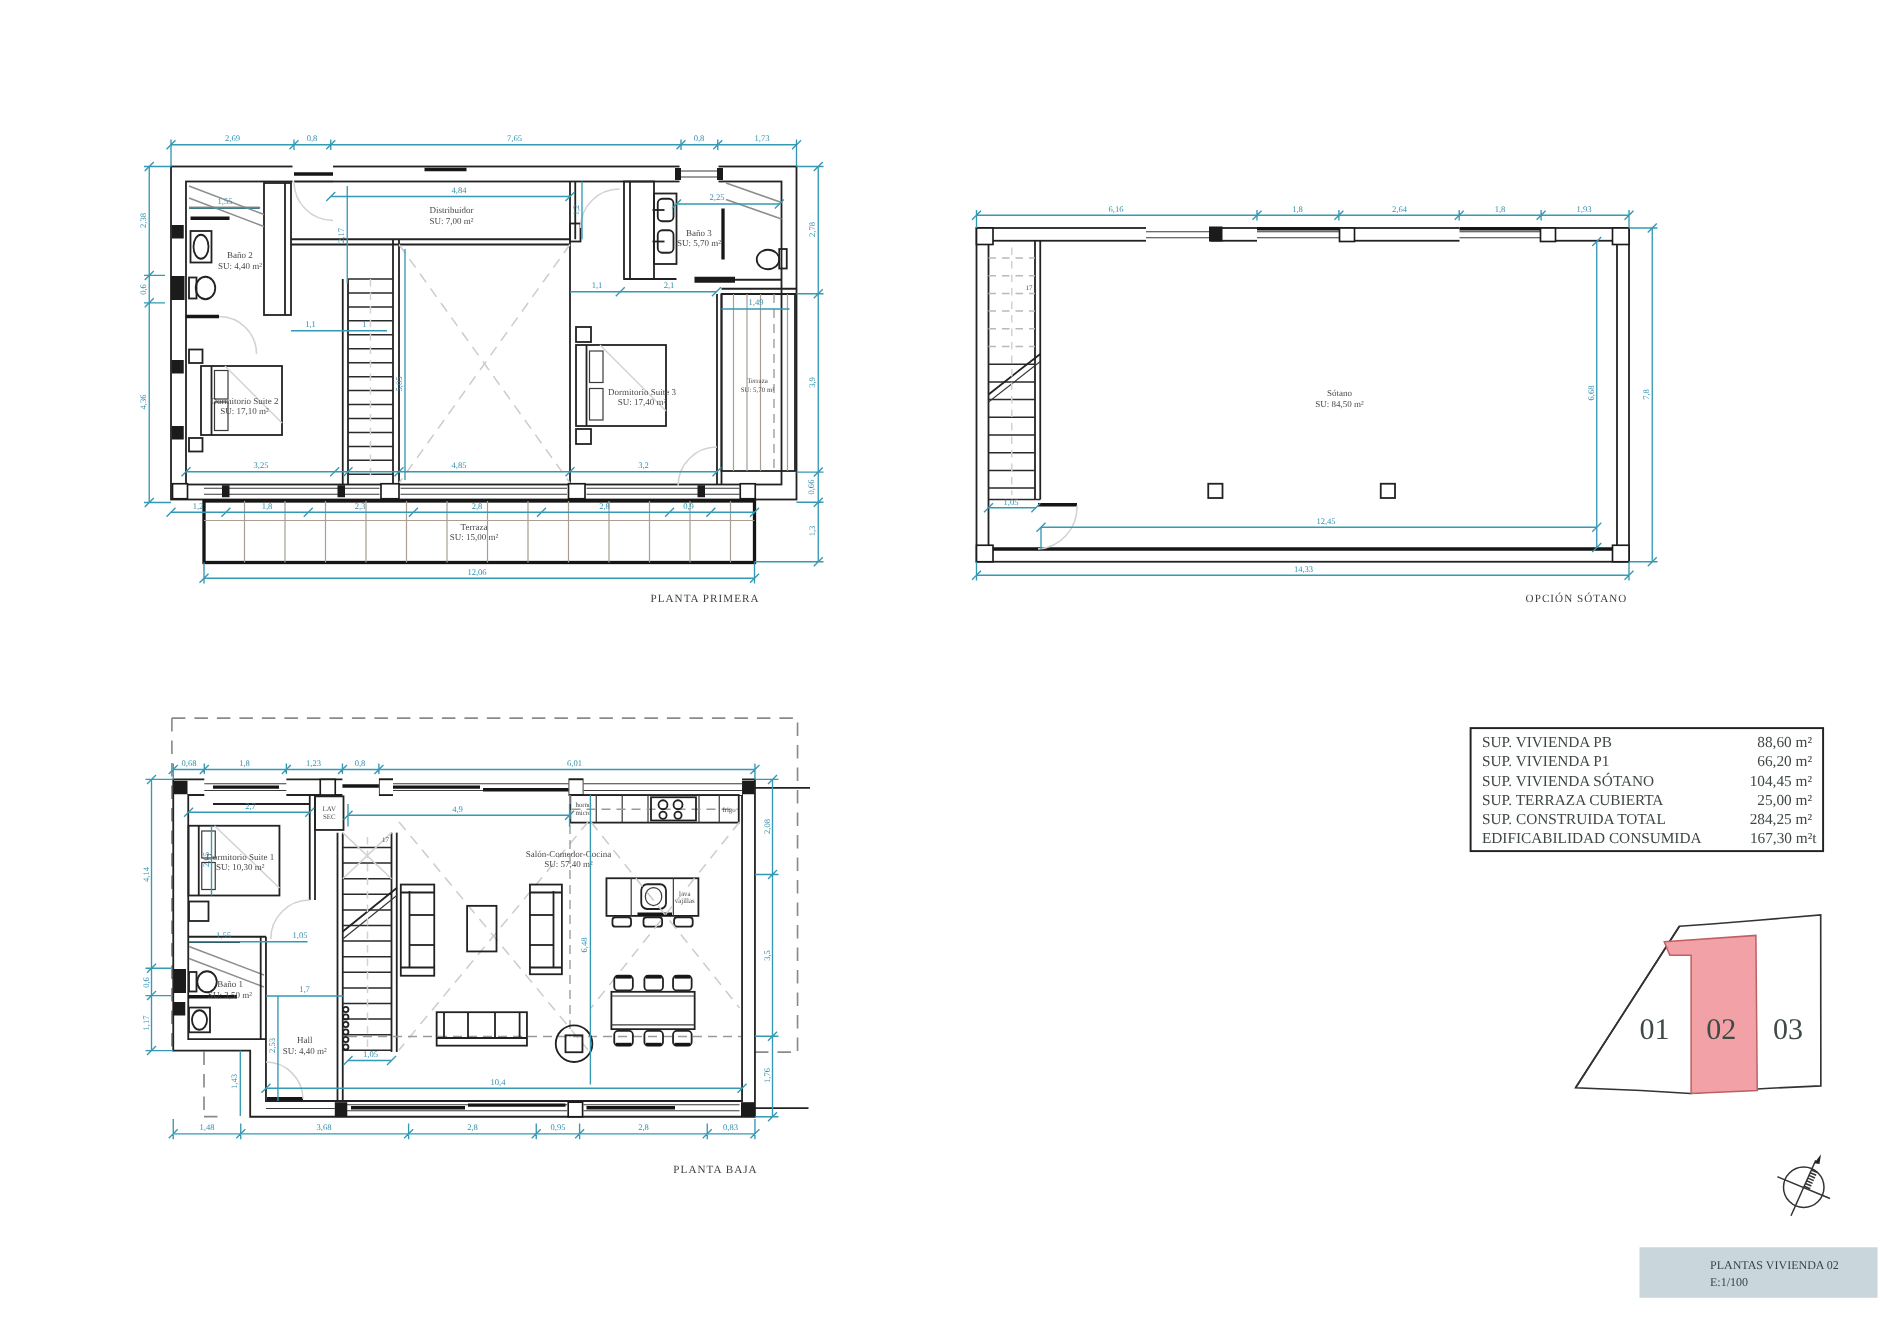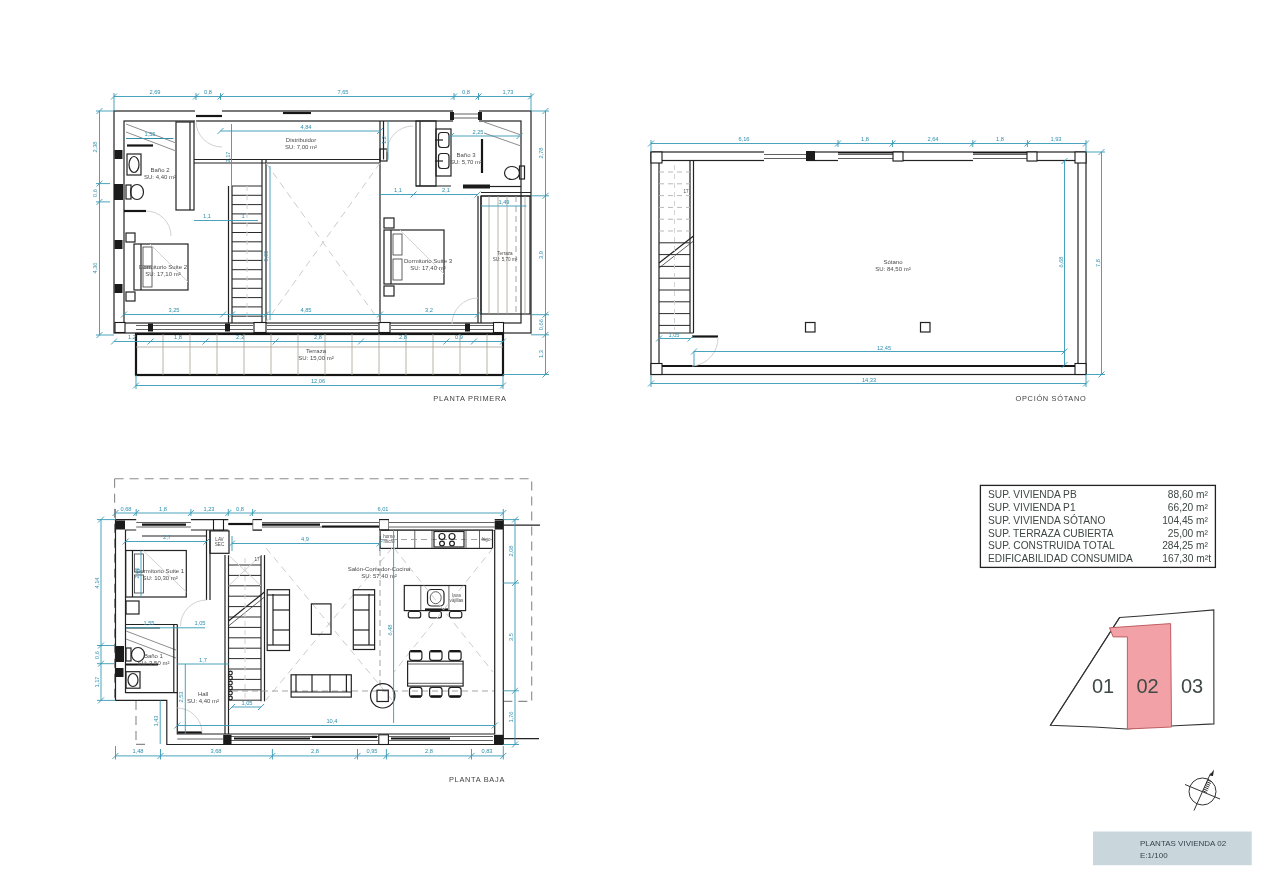--- a/index.html
+++ b/index.html
@@ -1,17 +1,17 @@
 <!DOCTYPE html>
 <html><head>
 <meta charset="utf-8">
 <style>
 html,body{margin:0;padding:0;background:#ffffff;}
 #page{position:relative;width:1261px;height:888px;background:#ffffff;overflow:hidden;
-font-family:Liberation Sans, sans-serif;}
+font-family:Liberation Serif, serif;}
 svg{position:absolute;left:0;top:0;}
 .w{stroke:#222222;stroke-width:1.2;fill:none;}
 .w2{stroke:#161616;stroke-width:2.2;fill:none;}
 .wthin{stroke:#3a3a3a;stroke-width:0.8;fill:none;}
 .blk{fill:#1b1b1b;stroke:none;}
 .pier{fill:#ffffff;stroke:#1b1b1b;stroke-width:1.1;}
 .dim{stroke:#3599b4;stroke-width:0.9;fill:none;}
 .dt{fill:#2e8fae;font-size:5.7px;text-anchor:middle;}
 .rl{fill:#4b4b4b;font-size:6px;text-anchor:middle;}
 .rls{fill:#4b4b4b;font-size:4.6px;text-anchor:middle;}

